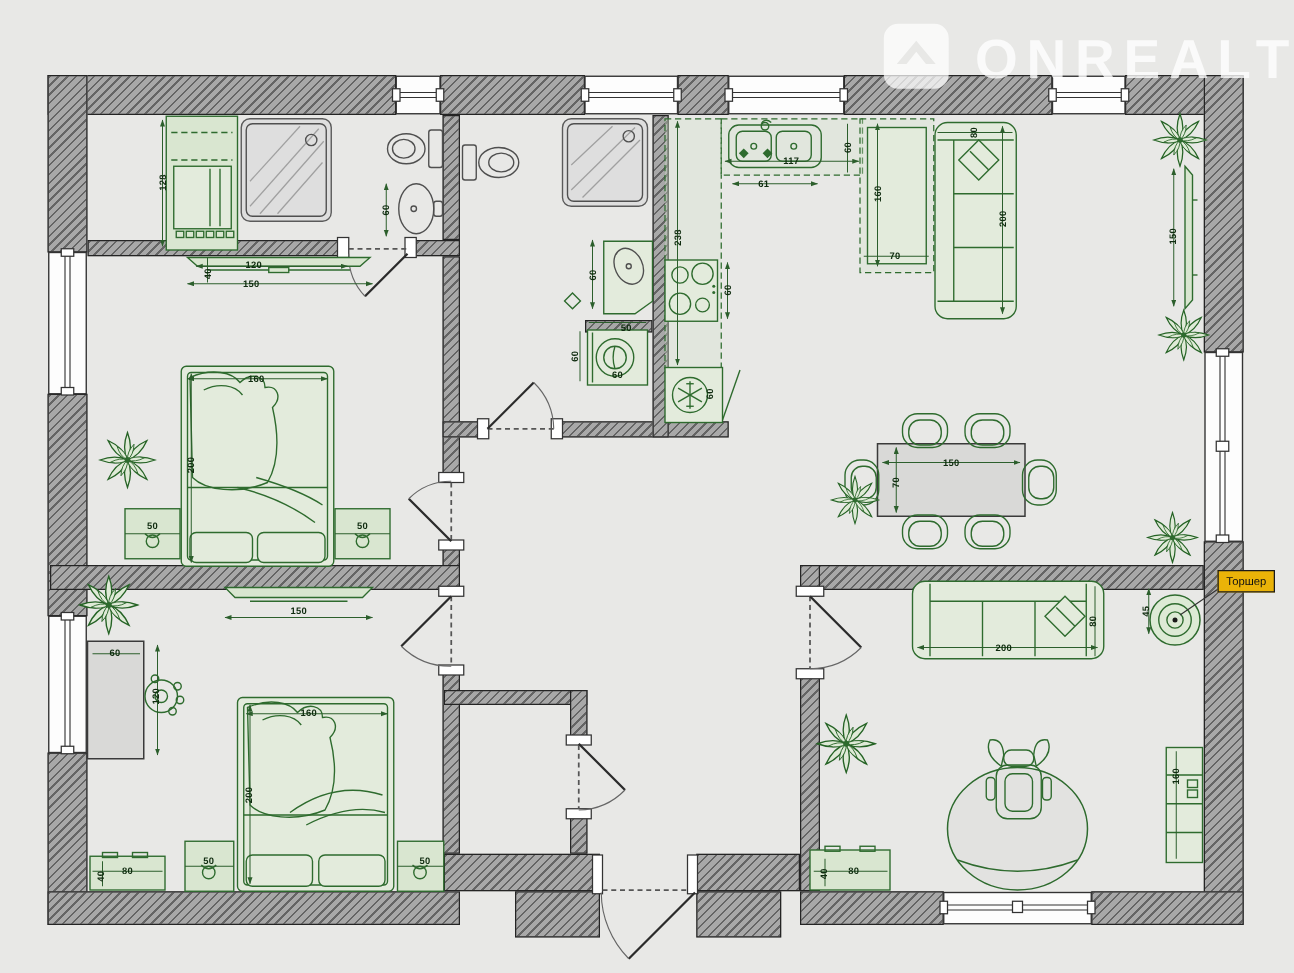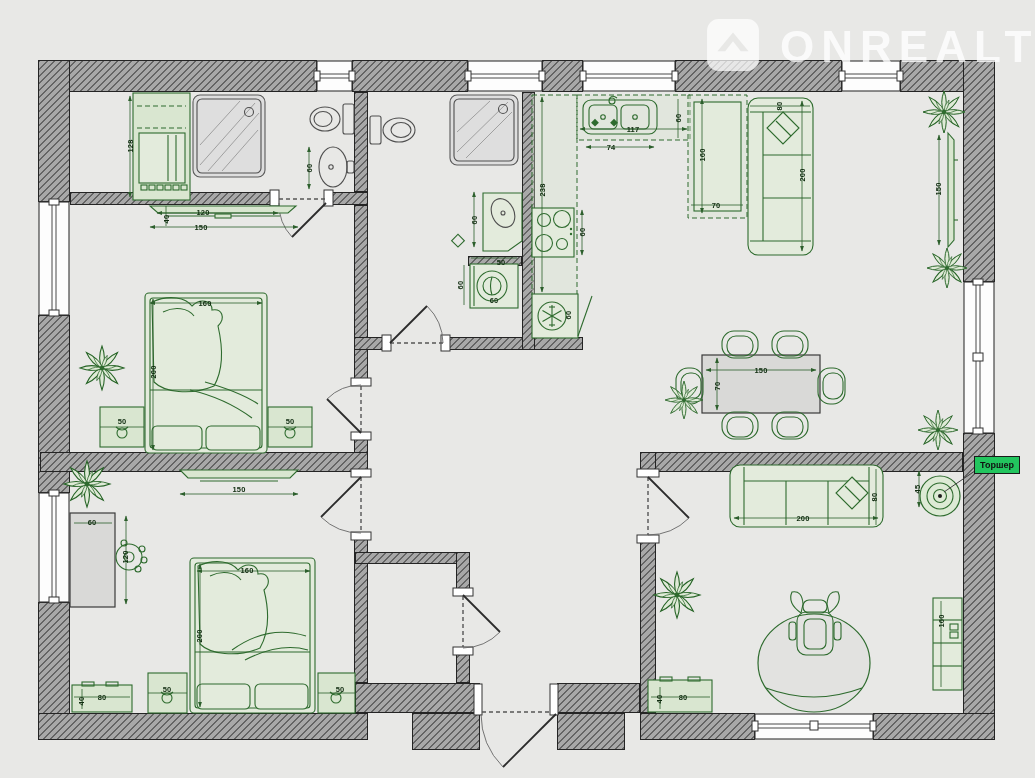--- a/index.html
+++ b/index.html
@@ -21,22 +21,22 @@
   .leafdoor{stroke:#2b2b2b;stroke-width:1.8;fill:none}
   .arc{stroke:#666;stroke-width:0.9;fill:none}
   .jamb{fill:#fff;stroke:#333;stroke-width:1}
   .winr{fill:#fdfdfd;stroke:#333;stroke-width:1.1}
   .winl{stroke:#333;stroke-width:0.9;fill:none}
   .leafp{fill:#dfead7;stroke:#256325;stroke-width:1}
   .hatchln{stroke:#a0a0a0;stroke-width:1;fill:none}
   .dim{position:absolute;transform:translate(-50%,-50%);font-size:7.5px;font-weight:bold;
        color:#102c10;white-space:nowrap;z-index:20;letter-spacing:.2px;}
   .dim.rot{transform:translate(-50%,-50%) rotate(-90deg);}
-  #callout{position:absolute;left:974px;top:456px;width:44px;height:16px;background:#22c55e;
-       border:1.2px solid #1a1a1a;color:#111;font-size:9px;font-weight:bold;display:flex;
+  #callout{position:absolute;left:974px;top:456px;width:44px;height:16px;background:#eab308;
+       border:1.2px solid #1a1a1a;color:#111;font-size:9px;font-weight:normal;display:flex;
        align-items:center;justify-content:center;z-index:30;}
   #watermark{position:absolute;left:706px;top:18px;display:flex;align-items:center;gap:20px;
        z-index:40;pointer-events:none;}
   #watermark .brand{font-size:44px;font-weight:bold;letter-spacing:7px;color:rgba(255,255,255,0.78);}
 </style>
 </head>
 <body>
 
 <div id="plan">
 
@@ -538,21 +538,21 @@
   <span class="dim" style="left:122px;top:421px">50</span>
   <span class="dim" style="left:290px;top:421px">50</span>
   <span class="dim rot" style="left:474px;top:220px">60</span>
   <span class="dim" style="left:501px;top:262px">50</span>
   <span class="dim rot" style="left:460px;top:285px">60</span>
   <span class="dim" style="left:494px;top:300px">60</span>
   <span class="dim rot" style="left:542px;top:190px">238</span>
   <span class="dim rot" style="left:582px;top:232px">60</span>
   <span class="dim rot" style="left:568px;top:315px">60</span>
   <span class="dim" style="left:633px;top:129px">117</span>
-  <span class="dim" style="left:611px;top:147px">74</span>
+  <span class="dim" style="left:611px;top:147px">61</span>
   <span class="dim rot" style="left:678px;top:118px">60</span>
   <span class="dim rot" style="left:702px;top:155px">160</span>
   <span class="dim" style="left:716px;top:205px">70</span>
   <span class="dim rot" style="left:779px;top:106px">80</span>
   <span class="dim rot" style="left:802px;top:175px">200</span>
   <span class="dim rot" style="left:938px;top:189px">150</span>
   <span class="dim" style="left:761px;top:370px">150</span>
   <span class="dim rot" style="left:717px;top:386px">70</span>
   <span class="dim rot" style="left:917px;top:489px">45</span>
   <span class="dim rot" style="left:874px;top:497px">80</span>

